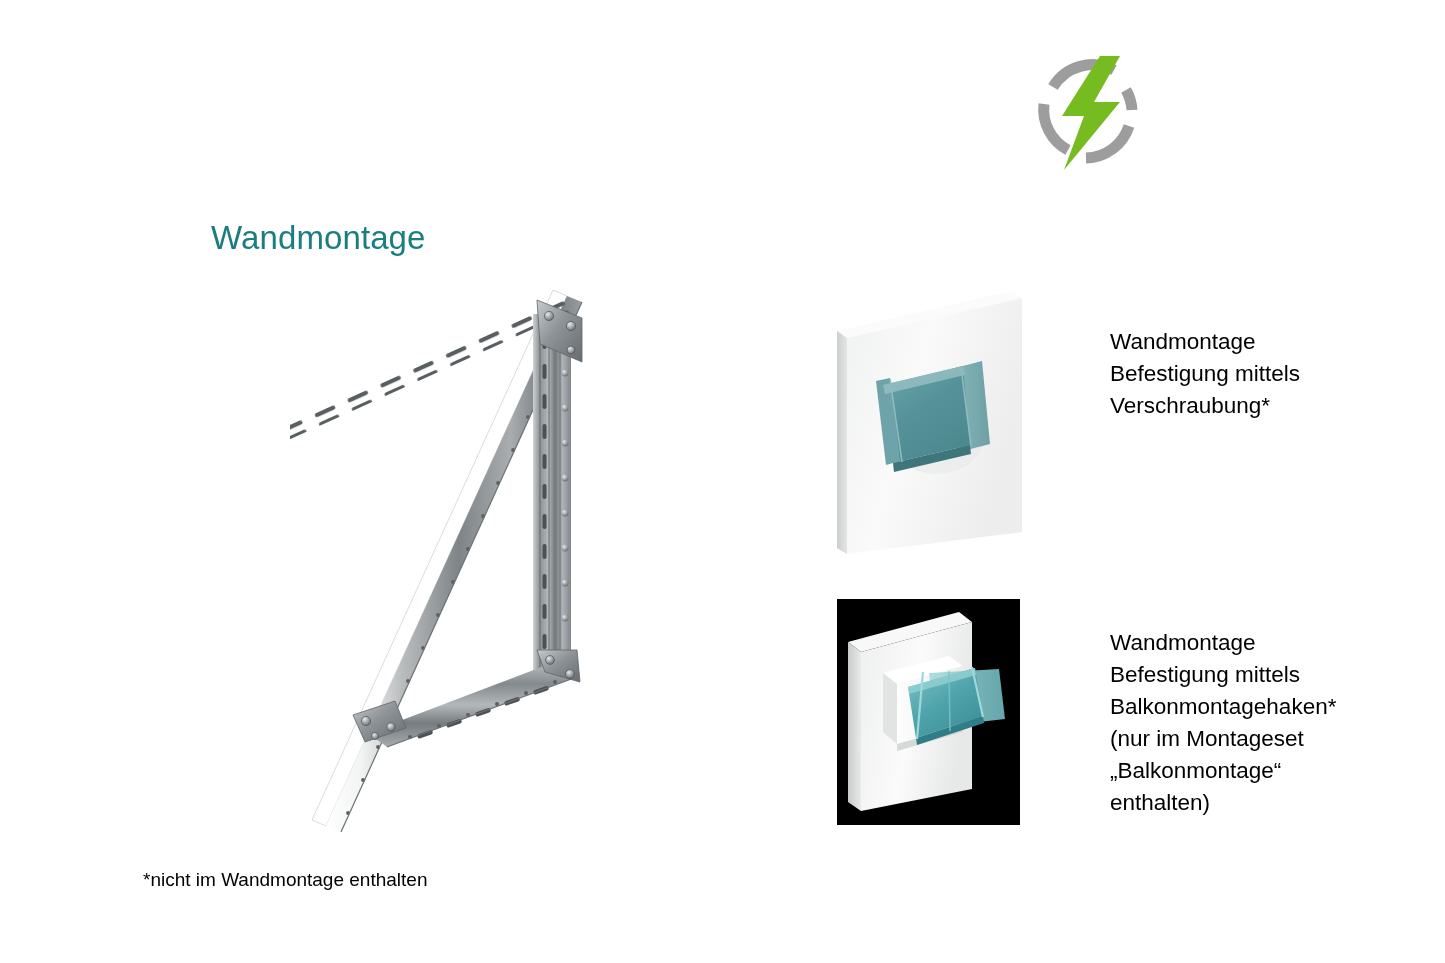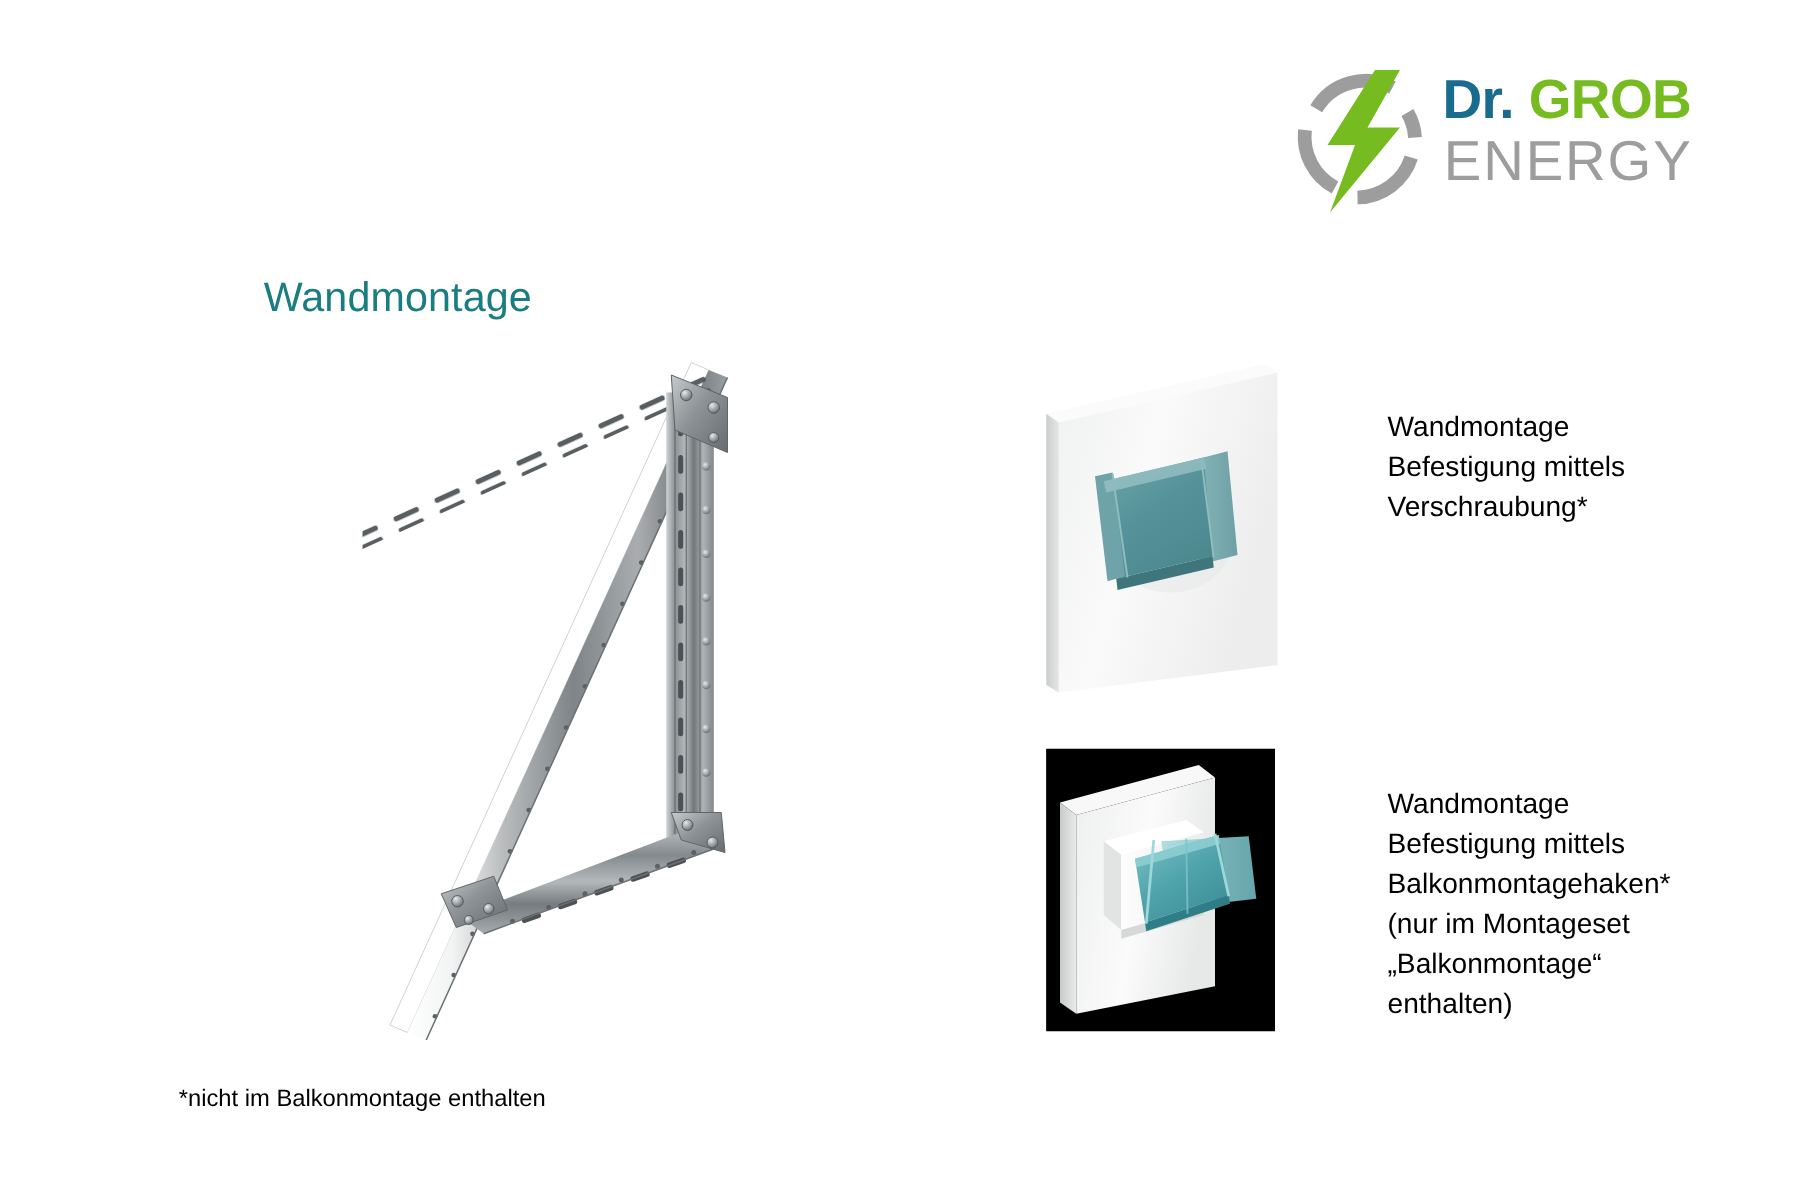--- a/index.html
+++ b/index.html
@@ -138,26 +138,20 @@
         <path d="M 86 16 A 46 46 0 0 0 25 33"></path>
         <path d="M 16 50 A 46 46 0 0 0 40 96"></path>
         <path d="M 58 104 A 46 46 0 0 0 101 72"></path>
         <path d="M 104 56 A 46 46 0 0 0 98 36"></path>
       </g>
 
       <polygon fill="#76bc21" points="72,2 34,62 56,62 36,116 92,48 66,48 92,2"></polygon>
     </svg>
   </div>
 
-  <div id="logo-wordmark">
-    <div class="logo-line1">
-      <span class="logo-dr">Dr.</span><span>&nbsp;</span><span class="logo-grob">GROB</span>
-    </div>
-    <div class="logo-line2">ENERGY</div>
-  </div>
 
 </div>
 
 <div id="slide-title">Wandmontage</div>
 
 <div id="bracket-figure">
   <svg viewBox="0 0 310 560" width="310" height="560">
     <defs>
       <linearGradient id="railDiag" x1="0" y1="0" x2="1" y2="0">
         <stop offset="0%" stop-color="#ffffff"></stop>
@@ -417,13 +411,13 @@
 <div class="caption" id="caption-screw">Wandmontage
 Befestigung mittels
 Verschraubung*</div>
 <div class="caption" id="caption-hook">Wandmontage
 Befestigung mittels
 Balkonmontagehaken*
 (nur im Montageset
 „Balkonmontage“
 enthalten)</div>
 
-<div id="footnote">*nicht im Balkonmontage enthalten</div>
+<div id="footnote">*nicht im Wandmontage enthalten</div>
 
 </body></html>

